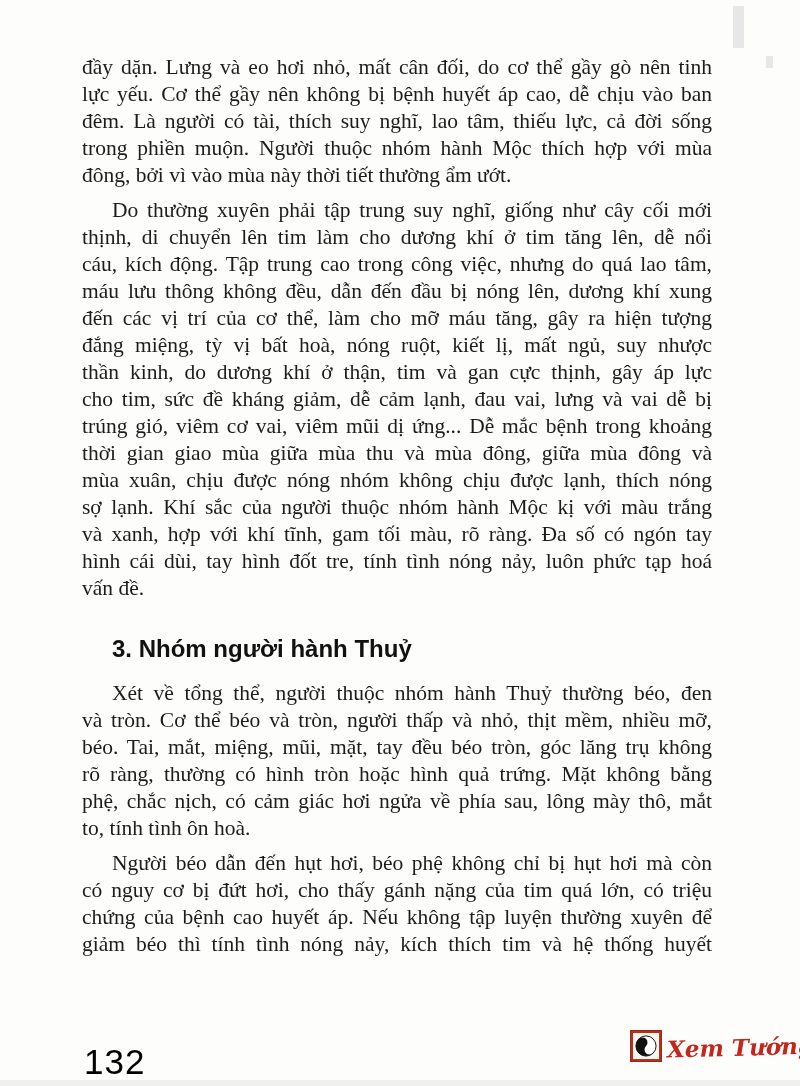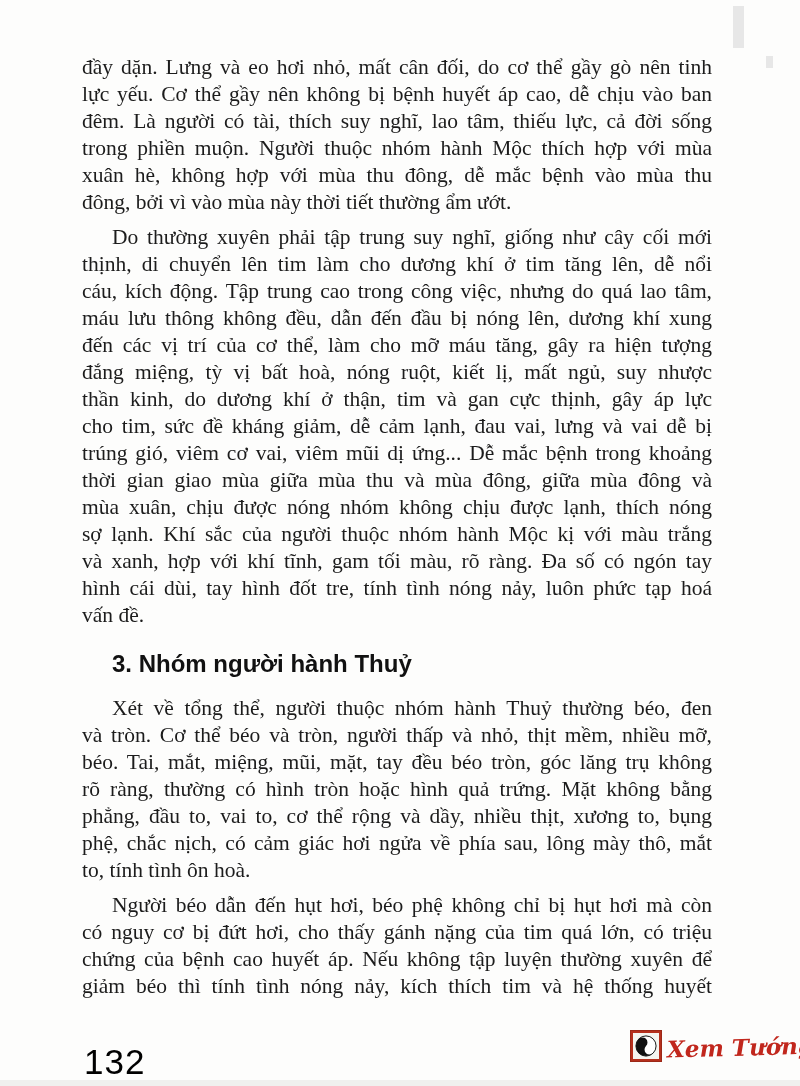--- a/index.html
+++ b/index.html
@@ -25,21 +25,21 @@
     text-align-last: justify;
     white-space: normal;
   }
   .line.indent { text-indent: 30px; }
   .line.last { text-align-last: left; }
   .heading {
     font-family: "Liberation Sans", sans-serif;
     font-weight: 700;
     font-size: 24px;
     color: #111;
-    margin: 20px 0 16px 30px;
+    margin: 32px 0 16px 30px;
     line-height: 30px;
   }
   .page-number {
     position: absolute;
     left: 84px; top: 1042px;
     font-family: "Liberation Sans", sans-serif;
     font-size: 35px;
     color: #000000;
     letter-spacing: 1px;
   }
@@ -87,21 +87,20 @@
 
   <div class="scan-mark m1"></div>
   <div class="scan-mark m2"></div>
 
   <main class="content">
       <div class="para">
         <div class="line">đầy dặn. Lưng và eo hơi nhỏ, mất cân đối, do cơ thể gầy gò nên tinh</div>
         <div class="line">lực yếu. Cơ thể gầy nên không bị bệnh huyết áp cao, dễ chịu vào ban</div>
         <div class="line">đêm. Là người có tài, thích suy nghĩ, lao tâm, thiếu lực, cả đời sống</div>
         <div class="line">trong phiền muộn. Người thuộc nhóm hành Mộc thích hợp với mùa</div>
-        <div class="line">xuân hè, không hợp với mùa thu đông, dễ mắc bệnh vào mùa thu</div>
         <div class="line last">đông, bởi vì vào mùa này thời tiết thường ẩm ướt.</div>
       </div>
       <div class="para">
         <div class="line indent">Do thường xuyên phải tập trung suy nghĩ, giống như cây cối mới</div>
         <div class="line">thịnh, di chuyển lên tim làm cho dương khí ở tim tăng lên, dễ nổi</div>
         <div class="line">cáu, kích động. Tập trung cao trong công việc, nhưng do quá lao tâm,</div>
         <div class="line">máu lưu thông không đều, dẫn đến đầu bị nóng lên, dương khí xung</div>
         <div class="line">đến các vị trí của cơ thể, làm cho mỡ máu tăng, gây ra hiện tượng</div>
         <div class="line">đắng miệng, tỳ vị bất hoà, nóng ruột, kiết lị, mất ngủ, suy nhược</div>
         <div class="line">thần kinh, do dương khí ở thận, tim và gan cực thịnh, gây áp lực</div>
@@ -113,21 +112,20 @@
         <div class="line">và xanh, hợp với khí tĩnh, gam tối màu, rõ ràng. Đa số có ngón tay</div>
         <div class="line">hình cái dùi, tay hình đốt tre, tính tình nóng nảy, luôn phức tạp hoá</div>
         <div class="line last">vấn đề.</div>
       </div>
       <h2 class="heading">3. Nhóm người hành Thuỷ</h2>
       <div class="para">
         <div class="line indent">Xét về tổng thể, người thuộc nhóm hành Thuỷ thường béo, đen</div>
         <div class="line">và tròn. Cơ thể béo và tròn, người thấp và nhỏ, thịt mềm, nhiều mỡ,</div>
         <div class="line">béo. Tai, mắt, miệng, mũi, mặt, tay đều béo tròn, góc lăng trụ không</div>
         <div class="line">rõ ràng, thường có hình tròn hoặc hình quả trứng. Mặt không bằng</div>
-        <div class="line">phẳng, đầu to, vai to, cơ thể rộng và dầy, nhiều thịt, xương to, bụng</div>
         <div class="line">phệ, chắc nịch, có cảm giác hơi ngửa về phía sau, lông mày thô, mắt</div>
         <div class="line last">to, tính tình ôn hoà.</div>
       </div>
       <div class="para">
         <div class="line indent">Người béo dẫn đến hụt hơi, béo phệ không chỉ bị hụt hơi mà còn</div>
         <div class="line">có nguy cơ bị đứt hơi, cho thấy gánh nặng của tim quá lớn, có triệu</div>
         <div class="line">chứng của bệnh cao huyết áp. Nếu không tập luyện thường xuyên để</div>
         <div class="line">giảm béo thì tính tình nóng nảy, kích thích tim và hệ thống huyết</div>
       </div>
     </main>

